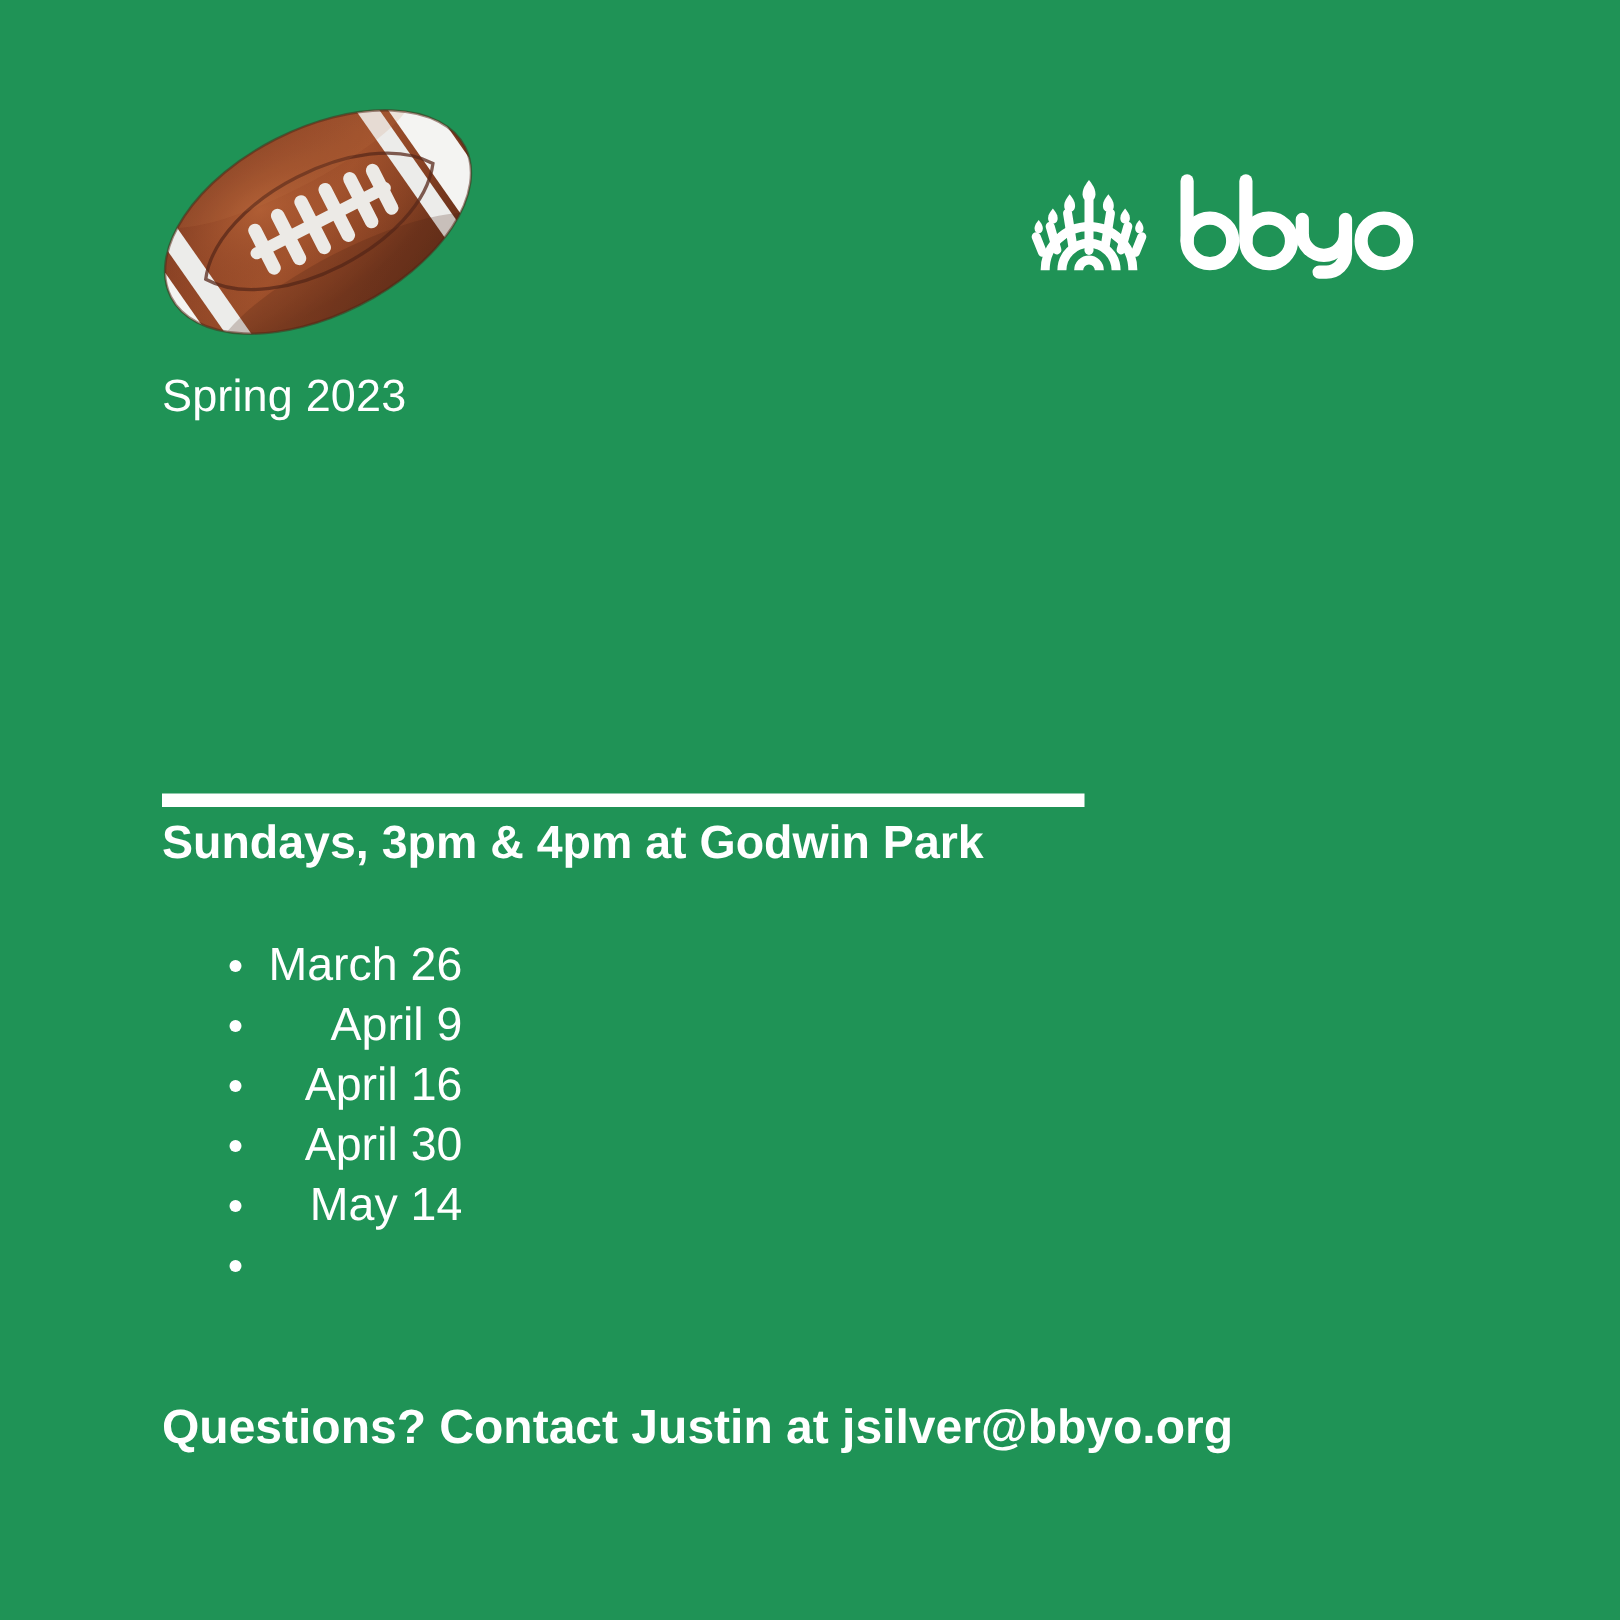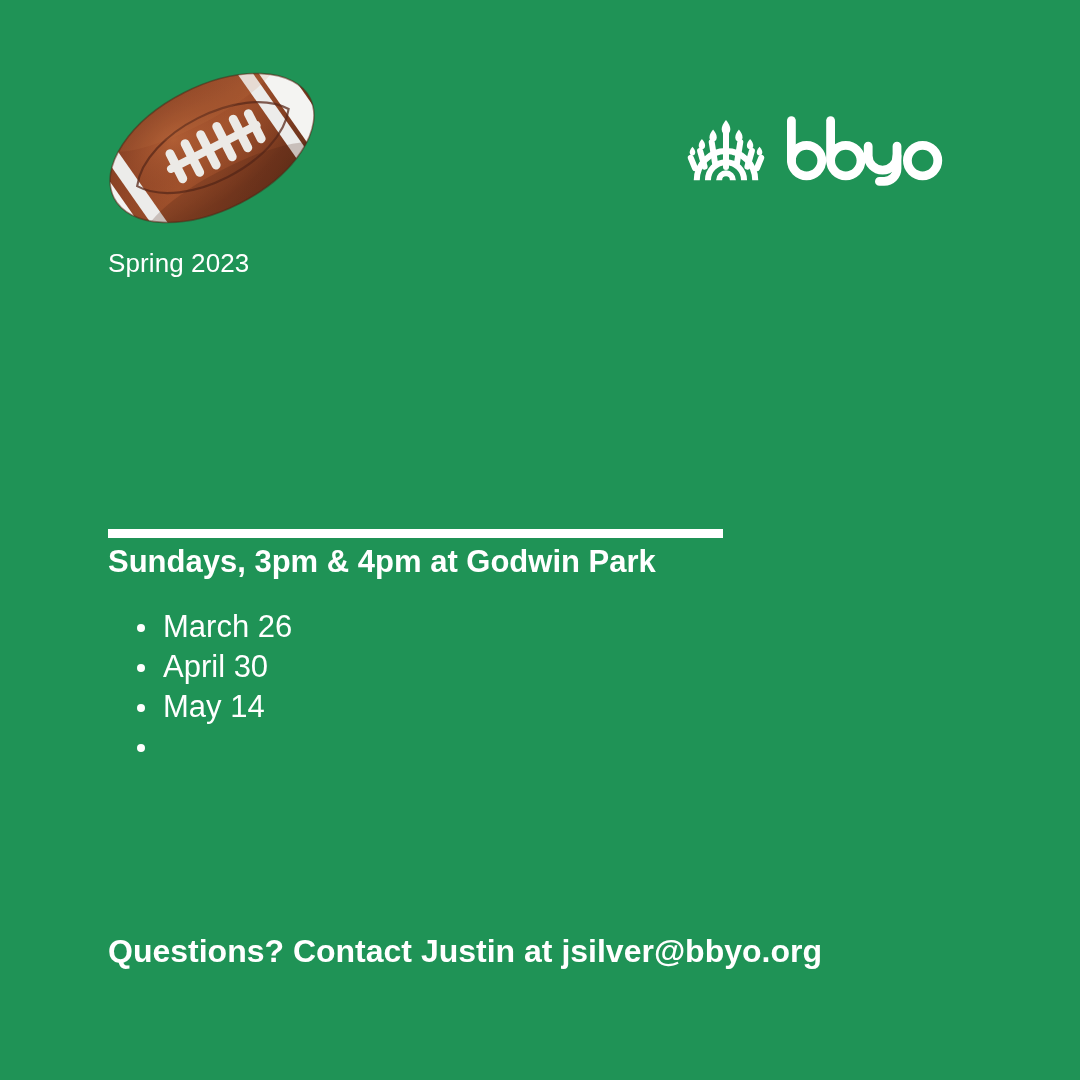--- a/index.html
+++ b/index.html
@@ -42,21 +42,21 @@
     gap: 16px;
   }
   .bbyo-mark { width: 86px; height: 86px; display: block; }
   .bbyo-word { width: 160px; height: 74px; display: block; }
 
   
   .season {
     position: absolute;
     left: 108px;
     top: 250px;
-    font-size: 26px;
+    font-size: 30px;
     font-weight: 400;
     letter-spacing: 0.1px;
     line-height: 1;
     color: #ffffff;
   }
 
   
   .title {
     position: absolute;
     left: 106px;
@@ -90,23 +90,24 @@
     font-weight: 700;
     line-height: 1.1;
     white-space: nowrap;
   }
 
   
   .date-list {
     position: absolute;
     left: 133px;
     top: 607px;
-    margin: 0;
+    margin: 16px;
     padding: 0;
     list-style: none;
+    text-align: right;
   }
   .date-list li {
     position: relative;
     padding-left: 30px;
     font-size: 31px;
     font-weight: 400;
     line-height: 40px;
     white-space: nowrap;
     color: #ffffff;
   }
@@ -255,20 +256,28 @@
 
   <div class="details-heading">Sundays, 3pm &amp; 4pm at Godwin Park</div>
 
   <ul class="date-list">
     <li>
       <span class="bullet"></span>
       <span>March 26</span>
     </li>
     <li>
       <span class="bullet"></span>
+      <span>April 9</span>
+    </li>
+    <li>
+      <span class="bullet"></span>
+      <span>April 16</span>
+    </li>
+    <li>
+      <span class="bullet"></span>
       <span>April 30</span>
     </li>
     <li>
       <span class="bullet"></span>
       <span>May 14</span>
     </li>
     <li>
       <span class="bullet"></span>
     </li>
   </ul>

